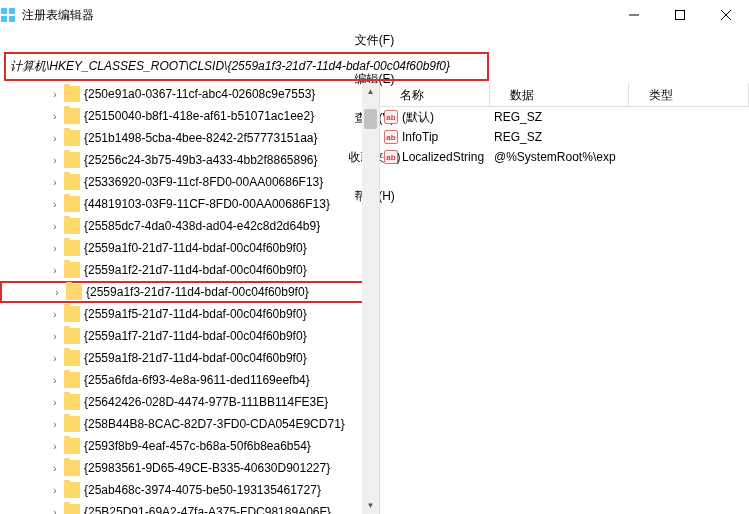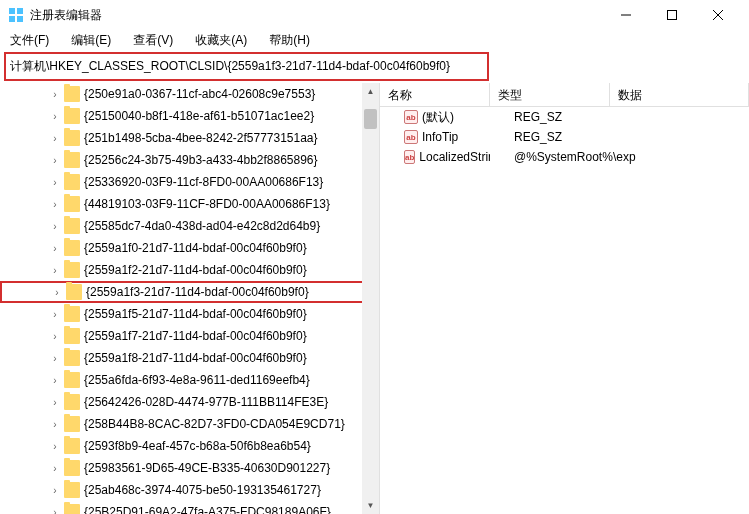--- a/index.html
+++ b/index.html
@@ -1,45 +1,45 @@
 <!DOCTYPE html>
 <html><head>
 <meta charset="utf-8">
 <style>
 * { margin: 0; padding: 0; box-sizing: border-box; font-family: "Microsoft YaHei", "Segoe UI", sans-serif; font-size: 12px; }
 body { background: #fff; width: 749px; height: 514px; overflow: hidden; display: flex; flex-direction: column; }
-.titlebar { height: 30px; display: flex; align-items: center; padding: 0 8px; background: #fff; }
+.titlebar { height: 30px; display: flex; align-items: center; padding: 0 0; background: #fff; }
 .titlebar-icon { width: 16px; height: 16px; margin-right: 6px; display: flex; align-items: center; justify-content: center; }
 .titlebar-title { flex: 1; font-size: 12px; }
 .titlebar-controls { display: flex; gap: 0; }
 .titlebar-btn { width: 46px; height: 30px; display: flex; align-items: center; justify-content: center; cursor: pointer; }
-.menubar { height: 20px; display: flex; align-items: center; padding: 0 4px; gap: 10px; }
+.menubar { height: 20px; display: flex; align-items: center; padding: 0 4px; gap: 18px; flex-direction: column; }
 .menu-item { padding: 2px 6px; cursor: pointer; font-size: 12px; }
-.addressbar { height: 29px; border: 2px solid #d32f2f; margin: 2px 260px 2px 4px; display: flex; align-items: center; padding: 12px 4px; font-size: 12px; }
+.addressbar { height: 29px; border: 2px solid #d32f2f; margin: 2px 260px 2px 4px; display: flex; align-items: center; padding: 12px 4px; font-size: 12px; font-style: italic; }
 .content { flex: 1; display: flex; overflow: hidden; }
 .tree-panel { width: 380px; border-right: 1px solid #e0e0e0; overflow: hidden; position: relative; }
 .tree-scroll { height: 100%; overflow-y: hidden; }
 .tree-item { height: 22px; display: flex; align-items: center; padding-left: 48px; cursor: pointer; white-space: nowrap; }
 .tree-item.selected { border: 2px solid #d32f2f; background: #fff; }
 .tree-expand { width: 14px; height: 14px; display: flex; align-items: center; justify-content: center; margin-right: 2px; color: #666; font-size: 10px; }
 .tree-icon { width: 16px; height: 16px; margin-right: 4px; background: #ffd86b; border-radius: 1px; position: relative; }
 .tree-icon::before { content: ""; position: absolute; top: -2px; left: 0; width: 6px; height: 3px; background: #ffd86b; border-radius: 1px 1px 0 0; }
 .tree-label { font-size: 12px; }
 .tree-scrollbar { position: absolute; right: 0; top: 0; width: 17px; height: 100%; background: #f0f0f0; }
 .tree-scrollbar-thumb { position: absolute; right: 2px; top: 26px; width: 13px; height: 20px; background: #c1c1c1; border-radius: 2px; }
 .tree-scrollbar-arrow { width: 17px; height: 17px; display: flex; align-items: center; justify-content: center; font-size: 8px; color: #555; }
 .list-panel { flex: 1; overflow: hidden; display: flex; flex-direction: column; }
 .list-header { height: 24px; display: flex; border-bottom: 1px solid #e0e0e0; }
-.list-header-col { padding: 4px 8px; border-right: 1px solid #e0e0e0; font-size: 12px; cursor: pointer; }
+.list-header-col { padding: 4px 20px; border-right: 1px solid #e0e0e0; font-size: 12px; cursor: pointer; }
 .col-name { width: 110px; }
 .col-type { width: 120px; }
 .col-data { flex: 1; }
 .list-body { flex: 1; }
 .list-row { height: 20px; display: flex; align-items: center; cursor: pointer; }
-.list-cell { padding: 0 24px; font-size: 12px; overflow: hidden; text-overflow: ellipsis; white-space: nowrap; display: flex; align-items: center; }
+.list-cell { padding: 0 4px; font-size: 12px; overflow: hidden; text-overflow: ellipsis; white-space: nowrap; display: flex; align-items: center; }
 .value-icon { width: 14px; height: 14px; margin-right: 4px; border: 1px solid #c77; background: #fee; border-radius: 2px; display: flex; align-items: center; justify-content: center; font-size: 8px; color: #c44; font-weight: bold; }
 </style>
 </head>
 <body>
 
 <div class="titlebar">
   <span class="titlebar-icon">
     <svg width="16" height="16" viewBox="0 0 16 16">
         <rect x="1" y="1" width="6" height="6" fill="#4cc2ff"></rect>
         <rect x="9" y="1" width="6" height="6" fill="#4cc2ff"></rect>
@@ -186,22 +186,22 @@
       </div>
     <div class="tree-scrollbar">
       <div class="tree-scrollbar-arrow">▲</div>
       <div class="tree-scrollbar-thumb"></div>
       <div class="tree-scrollbar-arrow" style="position:absolute;bottom:0;">▼</div>
     </div>
   </div>
   <div class="list-panel">
     <div class="list-header">
       <div class="list-header-col col-name">名称</div>
+      <div class="list-header-col col-data">数据</div>
       <div class="list-header-col col-type">类型</div>
-      <div class="list-header-col col-data">数据</div>
     </div>
     <div class="list-body" id="list-container">
         <div class="list-row">
           <div class="list-cell col-name">
             <span class="value-icon">ab</span>
             <span>(默认)</span>
           </div>
           <div class="list-cell col-type">REG_SZ</div>
         </div>
         <div class="list-row">

